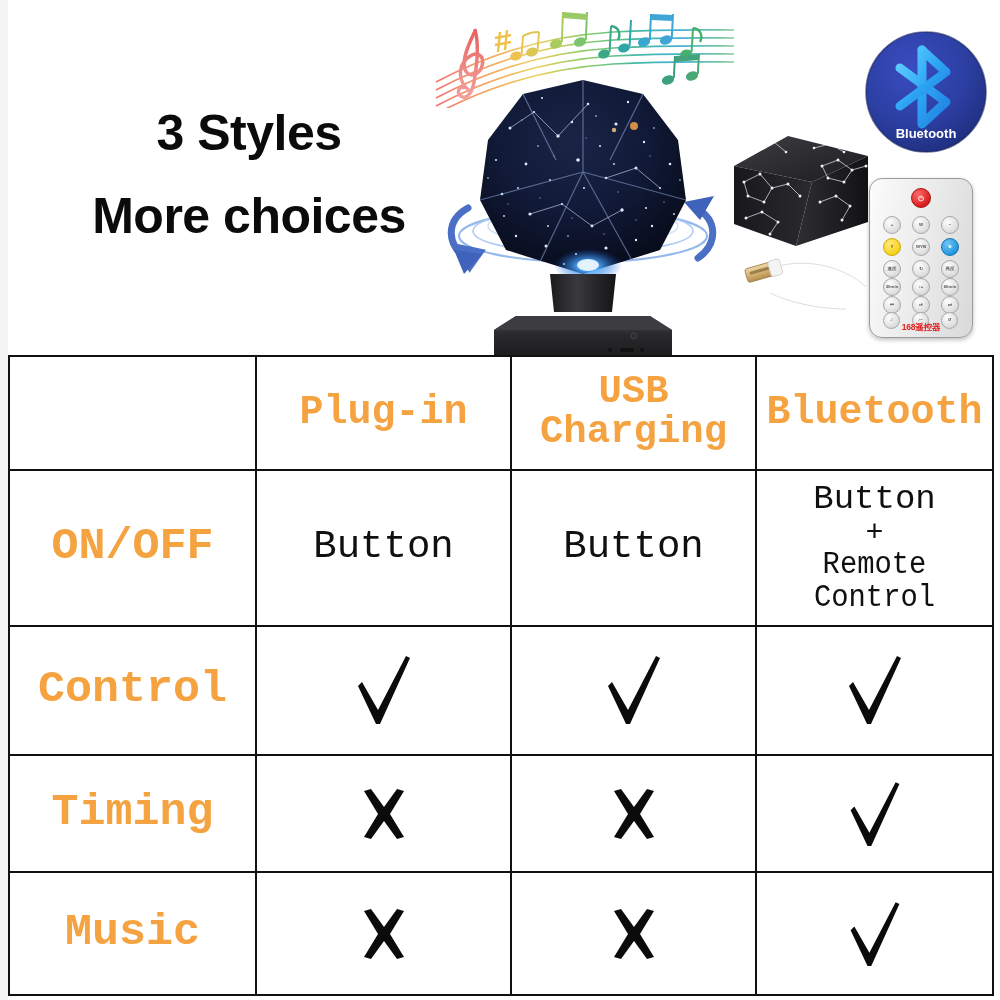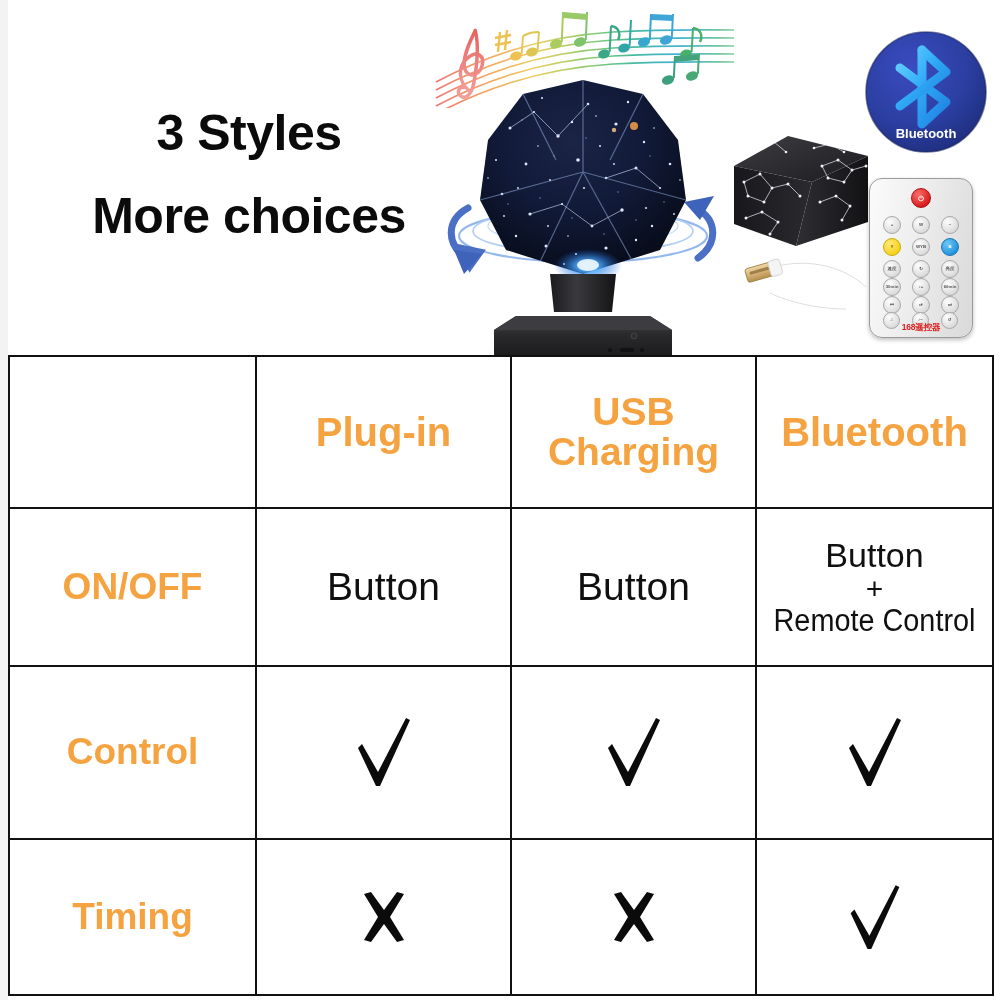--- a/index.html
+++ b/index.html
@@ -76,31 +76,32 @@
   .spec-table {
     position: absolute; left: 8px; top: 355px;
     width: 984px; height: 641px;
     border-collapse: collapse; table-layout: fixed;
     background: #fff;
   }
   .spec-table td, .spec-table th {
     border: 2px solid #111;
     text-align: center; vertical-align: middle;
     padding: 2px 0;
+    font-family: Liberation Mono, monospace;
   }
   .spec-table col.c0 { width: 247px; }
   .spec-table col.c1 { width: 255px; }
   .spec-table col.c2 { width: 245px; }
   .spec-table col.c3 { width: 237px; }
 
   .hdr-cell { font-size: 40px; font-weight: bold; color: #F5A341; line-height: 1.02; }
   .hdr-cell.two-line { font-size: 39px; }
   .hdr-blank { }
 
-  .rowlabel { font-size: 37px; font-weight: bold; color: #F5A341; line-height: 1.04; }
+  .rowlabel { font-size: 45px; font-weight: bold; color: #F5A341; line-height: 1.04; }
   .rowlabel.two-line { font-size: 38px; }
 
   .val { font-size: 39px; color: #101010; line-height: 1.04; font-weight: normal; }
   .val .sub { display: block; }
   .val.compact { font-size: 34px; line-height: 1.08; }
   .val.compact .narrow { display:block; font-size: 31px; transform: scaleX(.93); }
   .val.compact .plus { display:block; font-size: 30px; line-height: 1.0; }
 
   .mark { font-size: 0; line-height: 0; }
   .mark svg { display: block; margin: 0 auto; }
@@ -573,16 +574,36 @@
             <path d="M7,4 L14,2 L27,20 L40,2 L47,4 L33,27 L47,50 L40,52 L27,34 L14,52 L7,50 L21,27 Z" fill="#0b0b0b"></path>
           </svg>
         </td>
         <td class="mark">
           <svg width="60" height="72" viewBox="0 0 64 76">
             <path d="M6,34 L10,30 L26,58 L54,4 L58,6 L28,72 L24,72 Z" fill="#0b0b0b"></path>
           </svg>
         </td>
       </tr>
 
+      <tr class="r-music">
+        <td class="rowlabel">
+          <span>Music</span>
+        </td>
+        <td class="mark">
+          <svg width="54" height="54" viewBox="0 0 54 54">
+            <path d="M7,4 L14,2 L27,20 L40,2 L47,4 L33,27 L47,50 L40,52 L27,34 L14,52 L7,50 L21,27 Z" fill="#0b0b0b"></path>
+          </svg>
+        </td>
+        <td class="mark">
+          <svg width="54" height="54" viewBox="0 0 54 54">
+            <path d="M7,4 L14,2 L27,20 L40,2 L47,4 L33,27 L47,50 L40,52 L27,34 L14,52 L7,50 L21,27 Z" fill="#0b0b0b"></path>
+          </svg>
+        </td>
+        <td class="mark">
+          <svg width="60" height="72" viewBox="0 0 64 76">
+            <path d="M6,34 L10,30 L26,58 L54,4 L58,6 L28,72 L24,72 Z" fill="#0b0b0b"></path>
+          </svg>
+        </td>
+      </tr>
     </tbody>
   </table>
 
 </div>
 
 </body></html>

